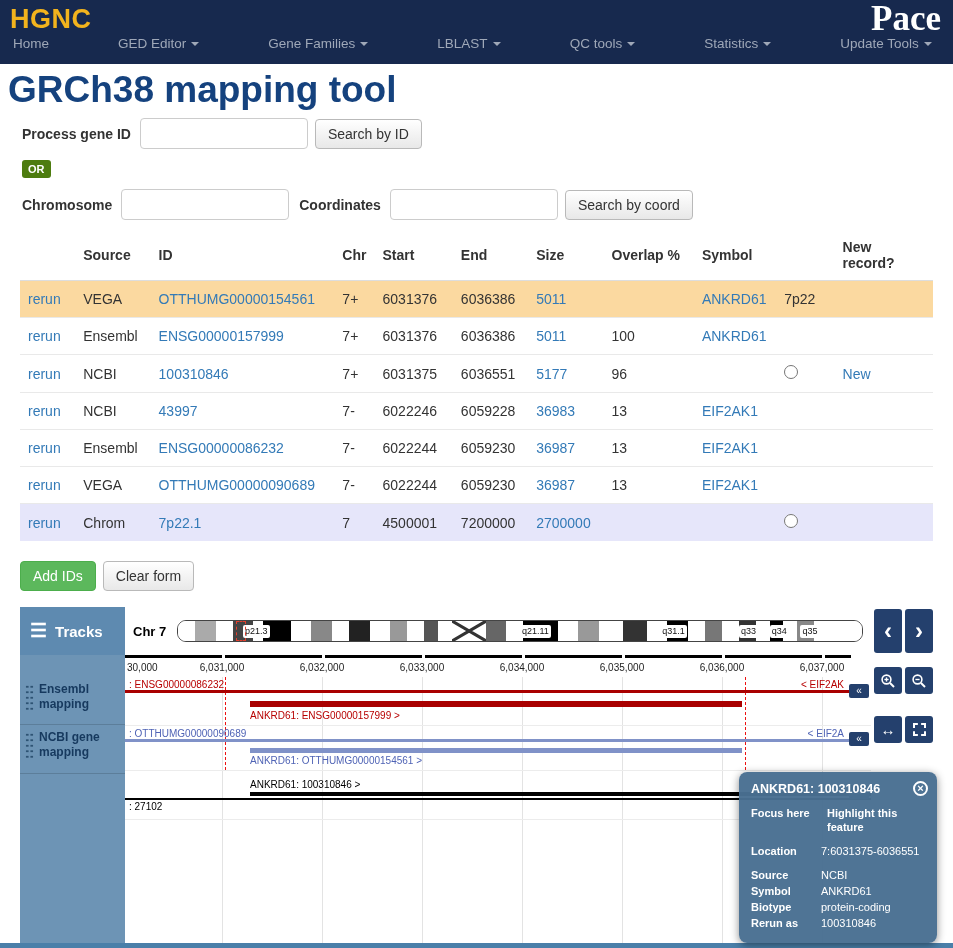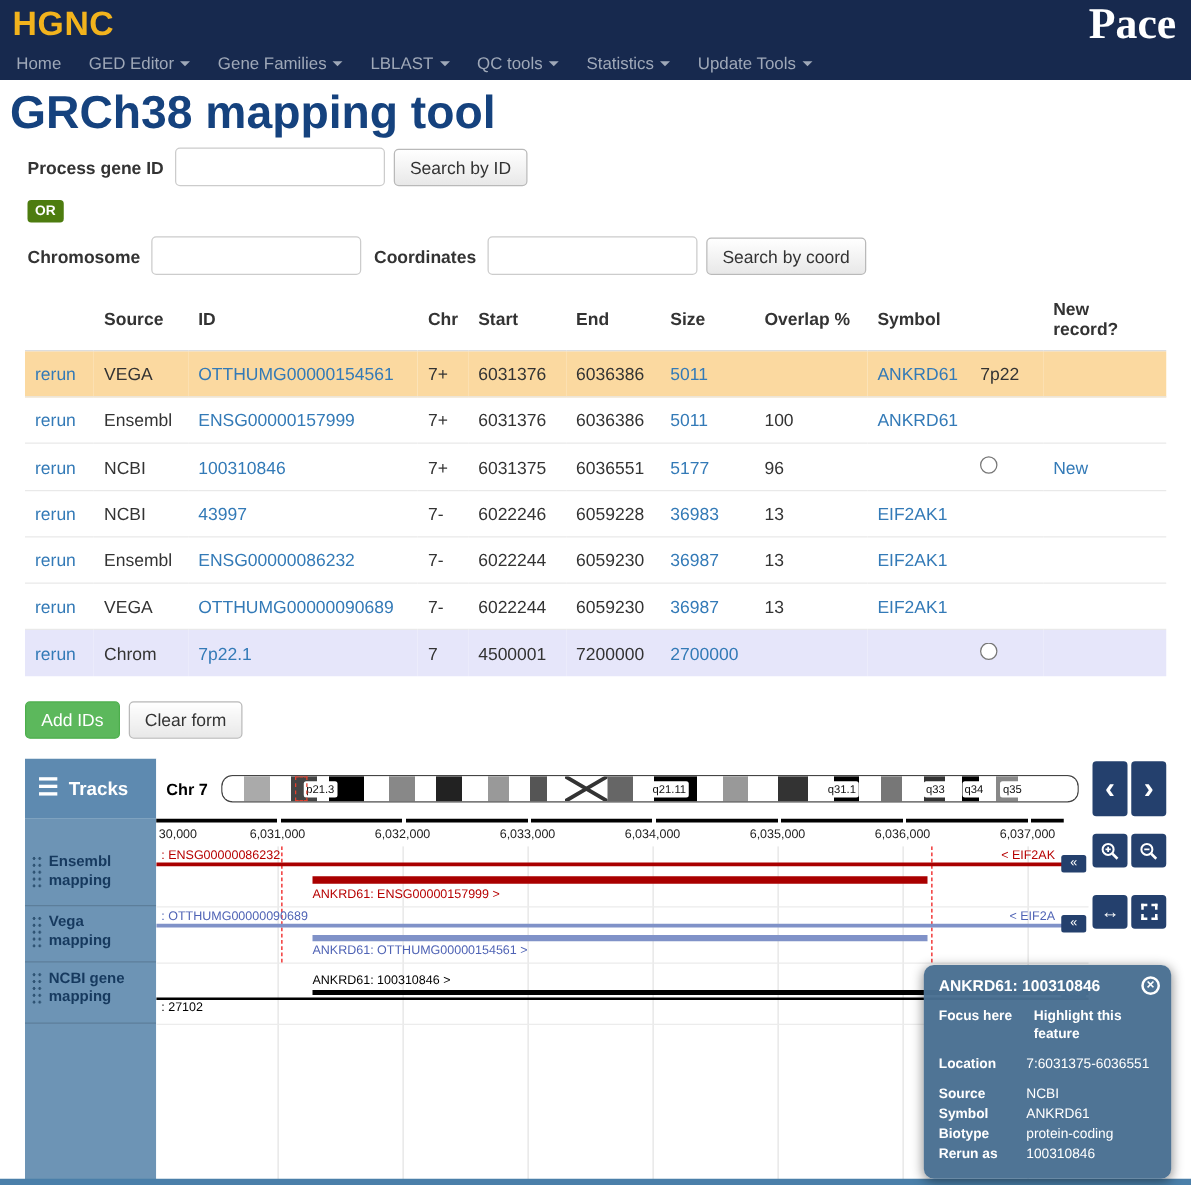--- a/index.html
+++ b/index.html
@@ -9,21 +9,21 @@
     font-size: 14px; color: #333; background: #fff;
     position: relative; overflow: hidden;
   }
   a { color: #337ab7; text-decoration: none; cursor: pointer; }
 
   
   .navbar { background: #17294e; }
   .navbar-top { display: flex; justify-content: space-between; align-items: center; height: 36px; padding: 2px 12px 0 10px; }
   .brand { color: #f2b31d; font-size: 27px; font-weight: bold; letter-spacing: .5px; cursor: pointer; }
   .brand-right { color: #fff; font-family: "Liberation Serif", serif; font-size: 35px; font-weight: bold; line-height: 32px; }
-  .nav-menu { display: flex; align-items: center; height: 28px; padding: 0 2px; }
+  .nav-menu { display: flex; height: 28px; padding: 0 2px; gap: 47px; }
   .nav-item { color: #9fa8b8; font-size: 13.5px; padding: 0 11px; cursor: pointer; white-space: nowrap; }
   .caret { display: inline-block; width: 0; height: 0; margin-left: 5px; vertical-align: middle;
            border-top: 4px solid #9fa8b8; border-left: 4px solid transparent; border-right: 4px solid transparent; }
 
   
   h1 { color: #15427e; font-size: 37px; line-height: 34px; font-weight: bold; margin: 9px 0 11px 8px; }
   .form-area { margin: 0 22px; }
   .form-row { display: flex; align-items: center; }
   .form-row label { font-weight: bold; margin-right: 9px; white-space: nowrap; }
   .form-row input[type="text"] { width: 168px; height: 31px; border: 1px solid #ccc; border-radius: 4px; padding: 0 9px; font-size: 14px; }
@@ -307,24 +307,20 @@
     </div>
 
     <div class="gv-body">
 
       <div class="gv-labels">
         <div class="gv-label-spacer"></div>
         <div class="gv-label" style="height:48px">
           <span class="drag"></span>
           <span class="tname">Ensembl mapping</span>
         </div>
-        <div class="gv-label" style="height:45px">
-          <span class="drag"></span>
-          <span class="tname">Vega mapping</span>
-        </div>
         <div class="gv-label" style="height:49px">
           <span class="drag"></span>
           <span class="tname">NCBI gene mapping</span>
         </div>
       </div>
 
       <div class="gv-canvas">
         <div class="gv-ruler">
           <div class="scalebar"></div>
           <span class="tick-label first">30,000</span>

